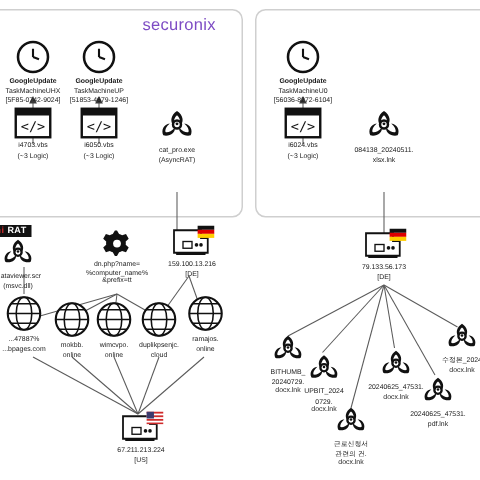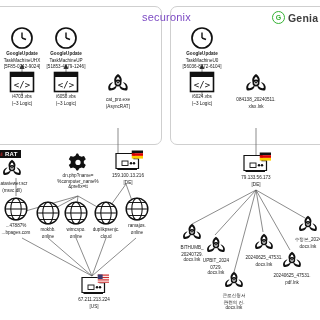--- a/index.html
+++ b/index.html
@@ -37,26 +37,22 @@
   .ratbar .r{color:#d02b2b;}
 </style>
 </head>
 <body>
 
 <div id="stage">
 
   <div class="panel" style="left:-44px;top:6px;width:204px;height:137px;"></div>
   <div class="panel" style="left:170px;top:6px;width:186px;height:137px;"></div>
 
-  <div class="brand brand-securonix" style="left:95px;top:11px;margin-left:47px;">securonix</div>
-
-  <div class="brand brand-genians" style="left:272px;top:11px;">
-    <span class="glogo">G</span>
-    <span>Genia</span>
-  </div>
+  <div class="brand brand-securonix" style="left:95px;top:11px;">securonix</div>
+
 
   <svg class="edges" viewBox="0 0 320 320">
     <g stroke="#5a5a5a" stroke-width="0.7" fill="none">
 
       <line x1="22" y1="96" x2="22" y2="66"></line>
       <line x1="66" y1="96" x2="66" y2="66"></line>
 
       <line x1="118" y1="128" x2="118" y2="170"></line>
 
       <line x1="202" y1="96" x2="202" y2="66"></line>

